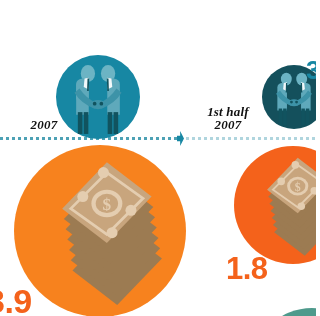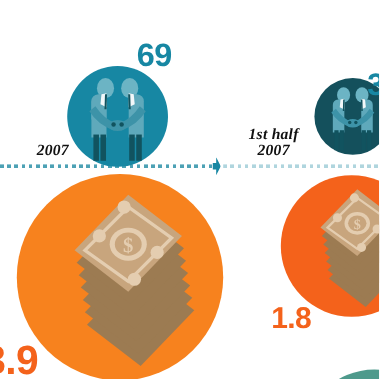--- a/index.html
+++ b/index.html
@@ -130,21 +130,20 @@
         <circle cx="54" cy="58" r="2.2" fill="#11535f"></circle>
 
         <rect x="26" y="68" width="5.5" height="26" fill="#11535f"></rect>
         <rect x="33" y="68" width="5.5" height="26" fill="#11535f"></rect>
         <rect x="61.5" y="68" width="5.5" height="26" fill="#11535f"></rect>
         <rect x="68.5" y="68" width="5.5" height="26" fill="#11535f"></rect>
       </svg>
     </div>
   </div>
 
-  <div class="value-label" style="left:114px; top:31px; font-size:27px; color:#1787a3;">69</div>
 
   <div class="bubble" style="left:262px; top:65px; width:64px; height:64px; background:#14505c;">
     <div class="icon-wrap">
       <svg viewBox="0 0 100 100" xmlns="http://www.w3.org/2000/svg">
         <ellipse cx="38" cy="22" rx="8.5" ry="10" fill="#6cb4c4"></ellipse>
         <ellipse cx="62" cy="22" rx="8.5" ry="10" fill="#6cb4c4"></ellipse>
         <path d="M39 27 l0 44 l-15 0 l0 -36 q0 -6 7 -7 z" fill="#5fa9bb"></path>
         <path d="M61 27 l0 44 l15 0 l0 -36 q0 -6 -7 -7 z" fill="#5fa9bb"></path>
         <path d="M34 28 l5 -1 l0 14 l-6 -3 z" fill="#ffffff" opacity="0.92"></path>
         <path d="M66 28 l-5 -1 l0 14 l6 -3 z" fill="#ffffff" opacity="0.92"></path>
@@ -217,17 +216,17 @@
           <text x="54" y="38" font-size="10" font-family="Liberation Serif, serif" font-weight="bold" fill="#e4cdb0" text-anchor="middle">$</text>
           <circle cx="40" cy="30" r="3.2" fill="#e4cdb0"></circle>
           <circle cx="68" cy="38" r="3.2" fill="#e4cdb0"></circle>
           <circle cx="52" cy="16" r="3.2" fill="#e4cdb0"></circle>
           <circle cx="57" cy="51" r="3.2" fill="#e4cdb0"></circle>
         </g>
       </svg>
     </div>
   </div>
 
-  <div class="value-label" style="left:226px; top:251px; font-size:25px; color:#f4621b;">1.8</div>
+  <div class="value-label" style="left:226px; top:251px; font-size:31px; color:#f4621b;">1.8</div>
 
   <div class="bubble" style="left:252px; top:308px; width:120px; height:120px; background:#4e9a8c;"></div>
 
 </div>
 
 </body></html>

